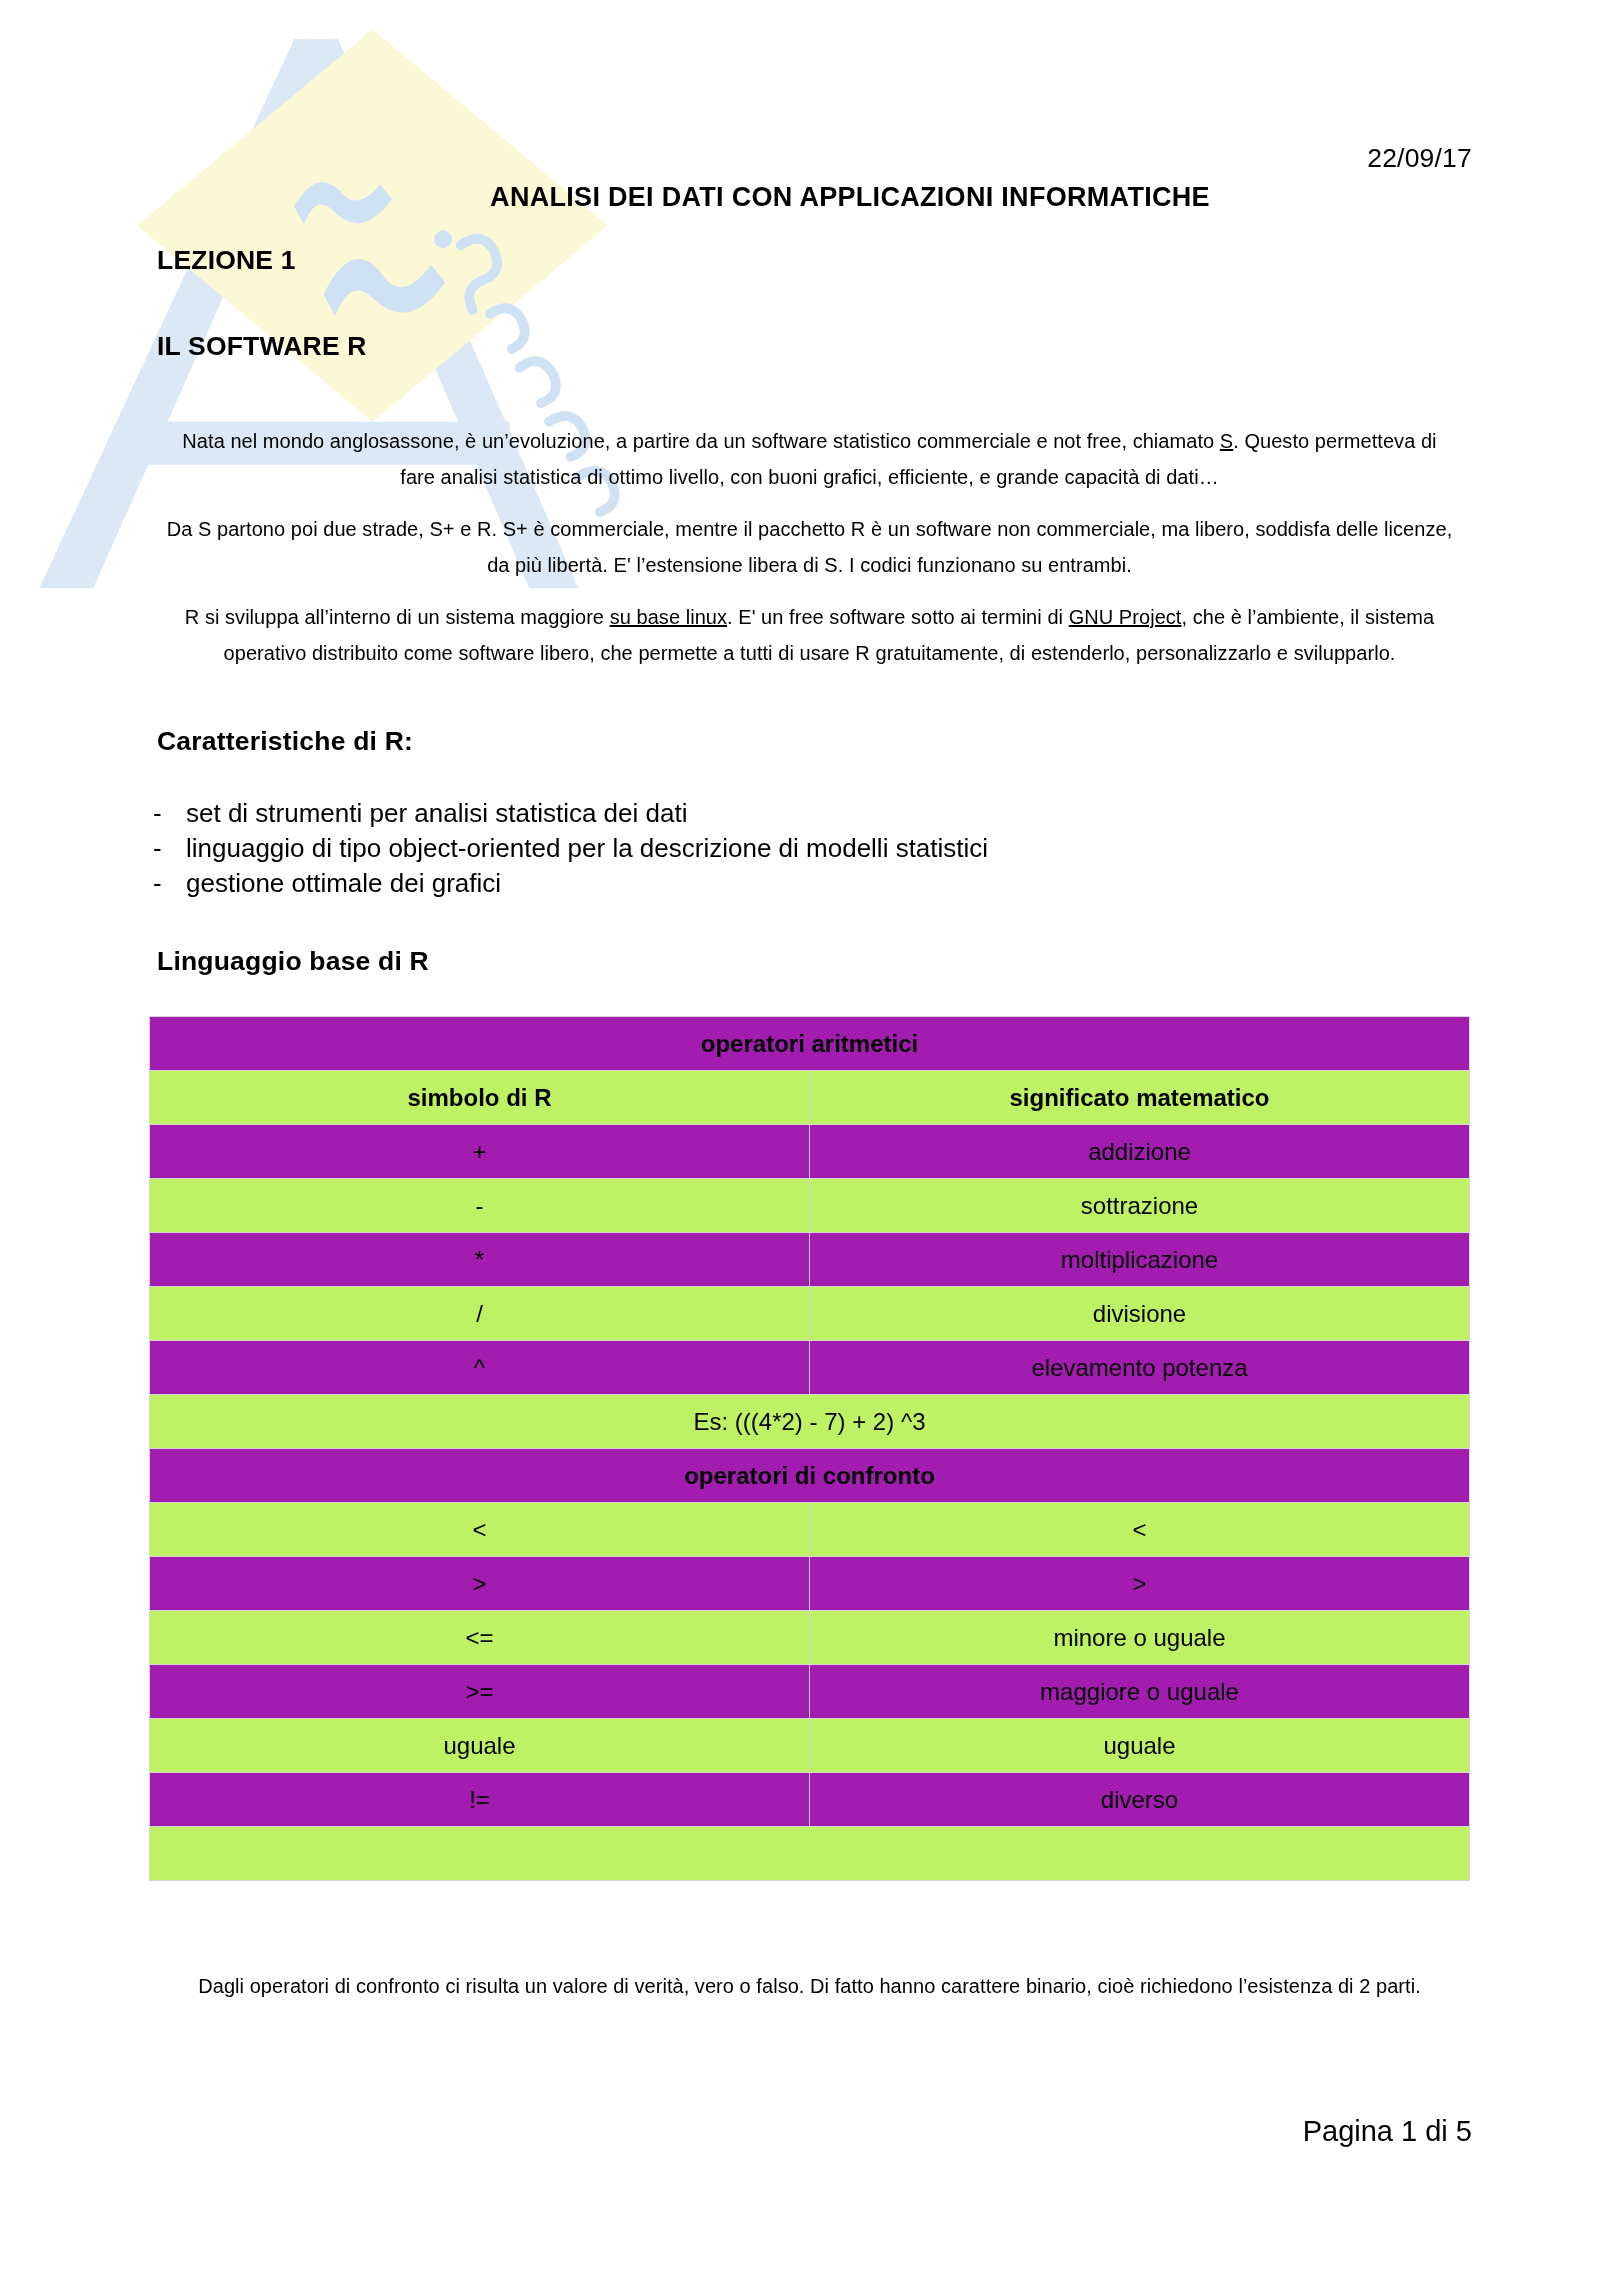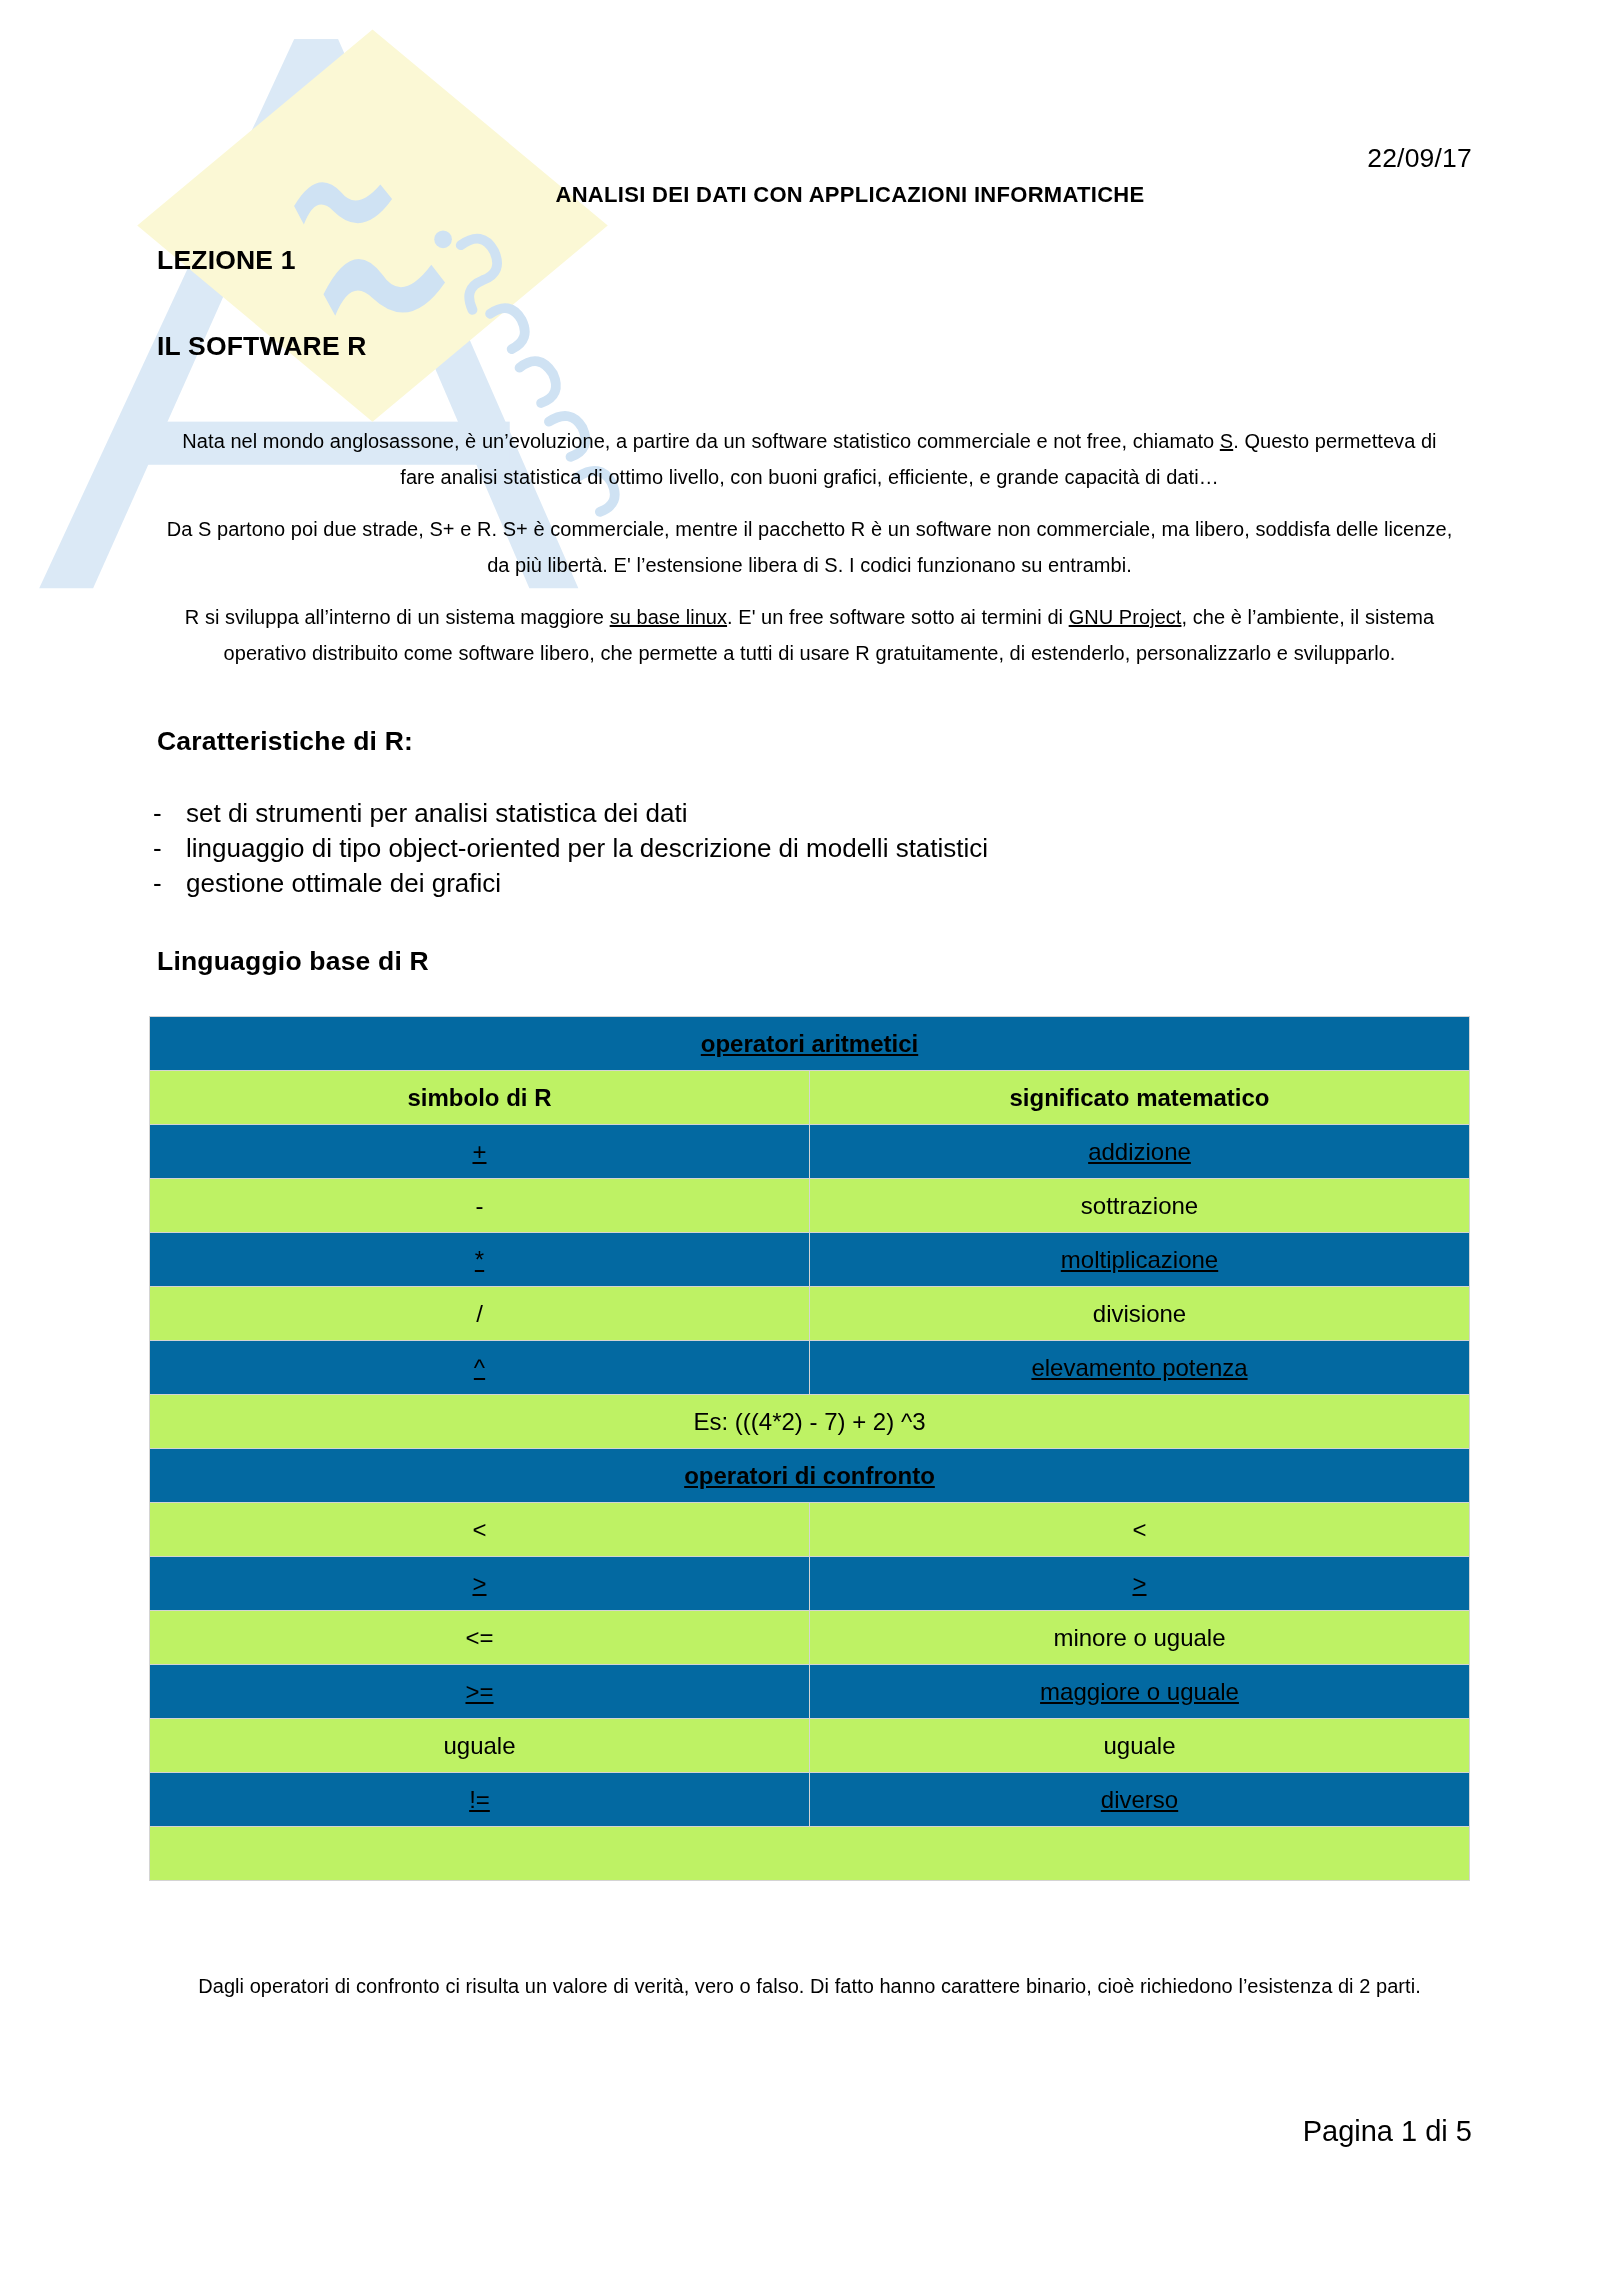--- a/index.html
+++ b/index.html
@@ -40,21 +40,21 @@
     top: 143px;
     font-size: 26.5px;
     letter-spacing: 0.2px;
   }
 
   .doc-title {
     position: absolute;
     left: 0; right: 0;
     top: 182px;
     text-align: center;
-    font-size: 22px;
+    font-size: 27px;
     font-weight: bold;
     letter-spacing: 0.3px;
     padding-left: 59px;
     margin-left: 20px;
   }
 
   .content {
     position: absolute;
     left: 149px;
     top: 245px;
@@ -111,21 +111,21 @@
     font-size: 24px;
     text-align: center;
     vertical-align: middle;
     height: 54px;
     padding: 7.8px 5.9px;
     color: #000;
   }
   table.ops-table td.col-sym { width: 608px; }
   table.ops-table td.col-mean { width: 714px; }
   td.shade { background: #bef264; }
-  td.plain { background: #0369a1; text-decoration: underline; }
+  td.plain { background: #a21caf; }
   td.bold  { font-weight: bold; }
   td.empty-row { height: 61px; }
 
   .closing {
     font-size: 26px;
     line-height: 36px;
   }
 
   .footer {
     position: absolute;

